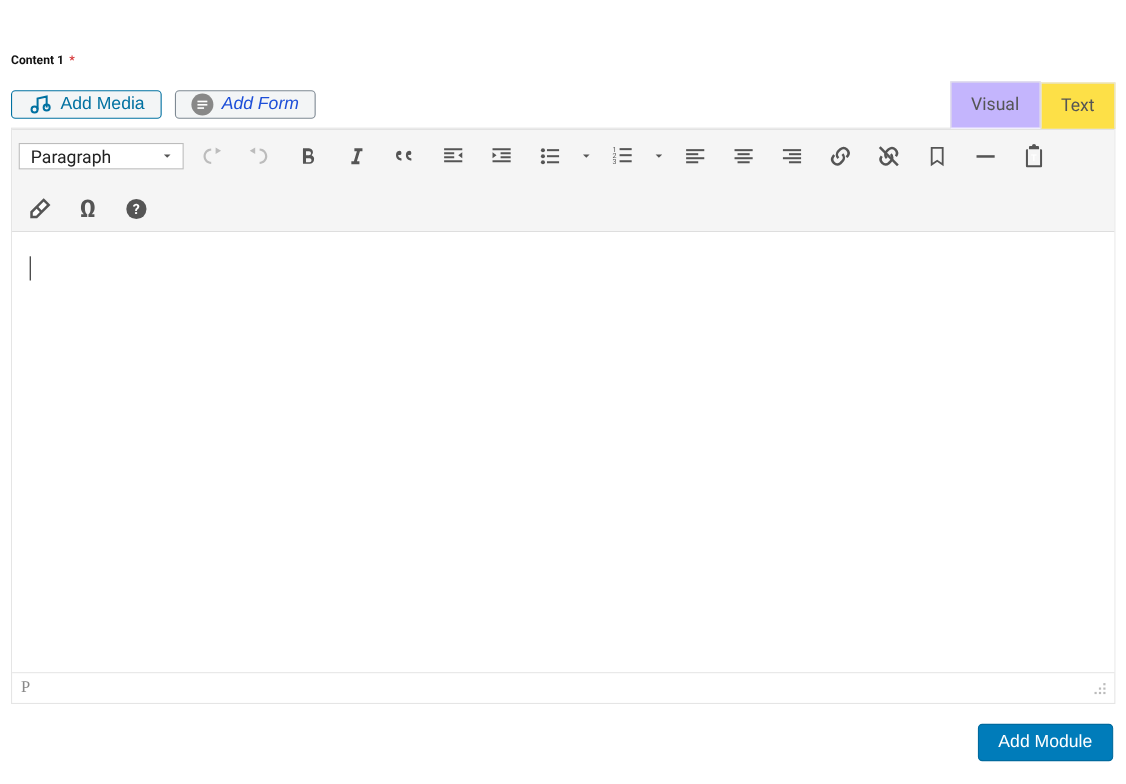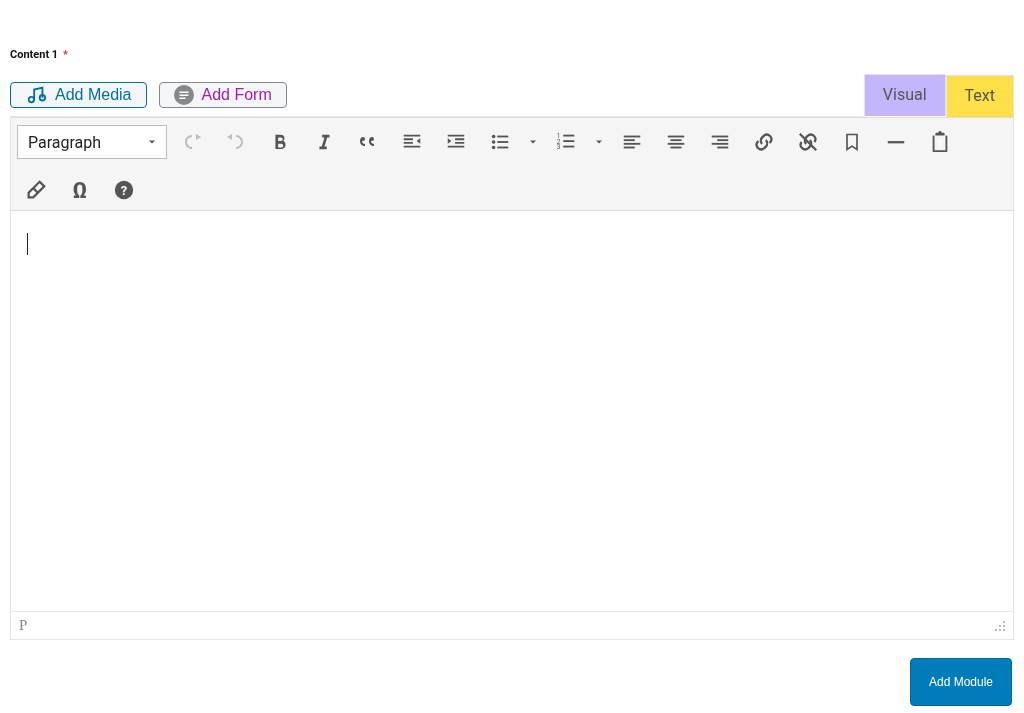--- a/index.html
+++ b/index.html
@@ -45,21 +45,22 @@
     padding: 0 14px;
     font-size: 16px;
     border-radius: 4px;
     border: 1px solid #0071a1;
     background: #f3f5f6;
     color: #0071a1;
     cursor: pointer;
   }
   .media-btn.secondary {
     border-color: #7e8993;
-    color: #a21caf;
+    color: #1d4ed8;
+    font-style: italic;
   }
   .media-btn svg, .media-btn .icon-round {
     flex: 0 0 auto;
   }
   .icon-round {
     width: 20px; height:20px; border-radius:50%;
     background:#888; display:flex; align-items:center; justify-content:center;
   }
   .tabs {
     display:flex;
@@ -92,21 +93,21 @@
     align-items: center;
     gap: 6px;
     border-right:none;
     border-left:none;
     border-top-color:#dedede;
   }
   .format-select {
     display:flex;
     align-items:center;
     justify-content: space-between;
-    height: 34px;
+    height: 24px;
     border: 1px solid #bcbcbc;
     background: #fff;
     padding: 0 8px 0 10px;
     width: 150px;
     font-size: 16px;
     color: #222;
     cursor: pointer;
   }
   .tb-btn {
     width: 38px;
@@ -160,27 +161,27 @@
     bottom:0;
     background: transparent;
   }
   .footer-row {
     padding: 18px 12px 0 0;
     text-align: right;
   }
   .primary-btn {
     display:inline-flex;
     align-items:center;
-    height: 48px;
+    height: 34px;
     padding: 0 18px;
     background: #007cba;
     color:#fff;
     border:1px solid #006a9e;
     border-radius:4px;
-    font-size:12px;
+    font-size:16px;
     cursor:pointer;
   }
   svg { display:block; }
 </style>
 </head>
 <body>
 
 <div class="field-wrap">
 
   <div class="field-label">

